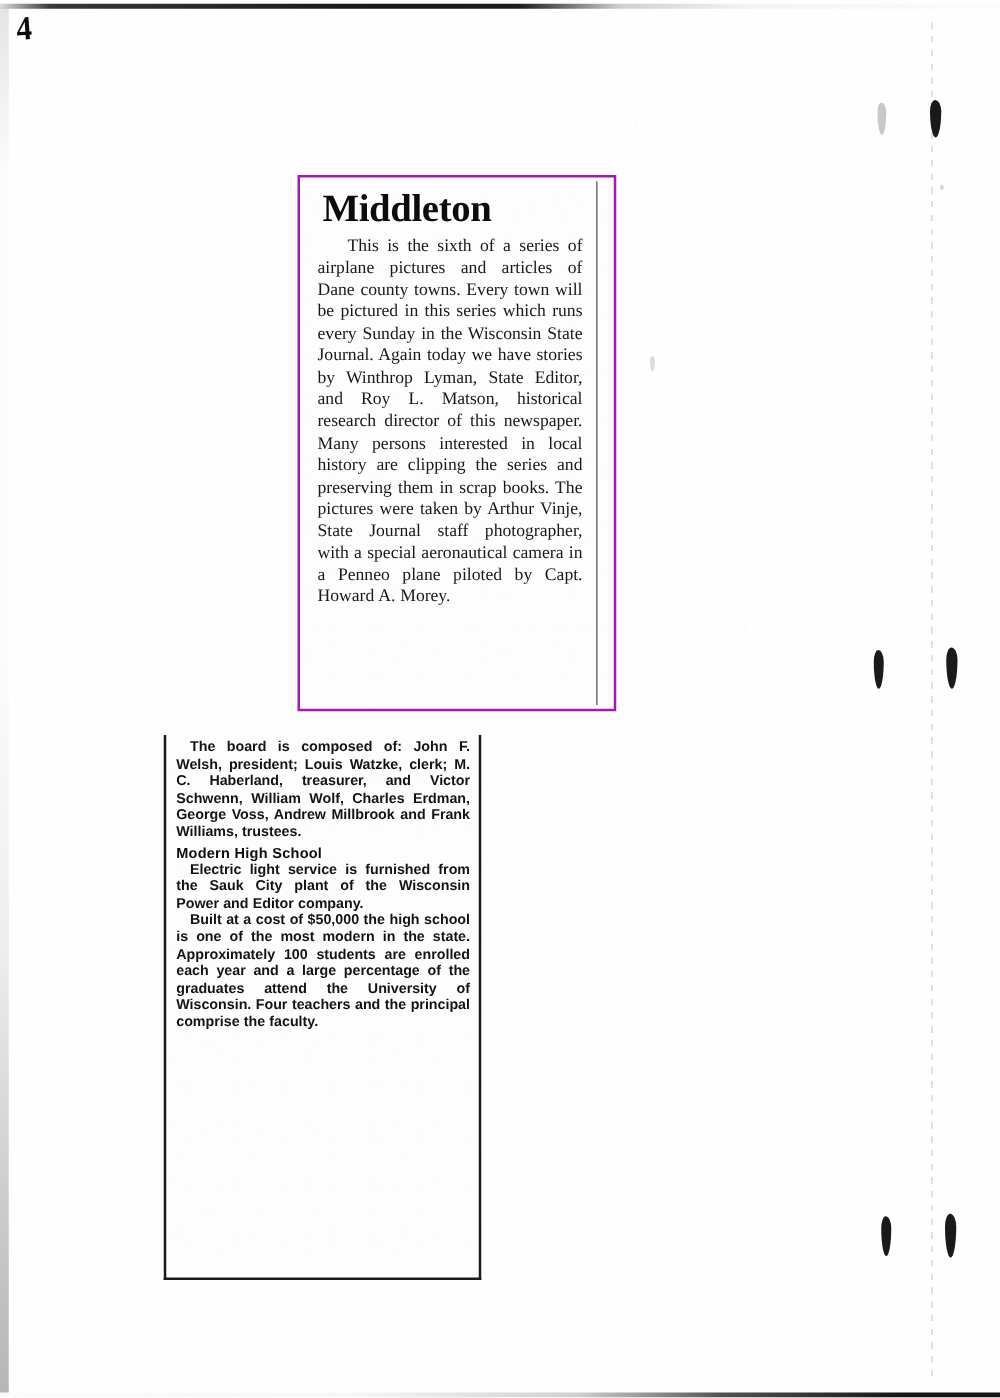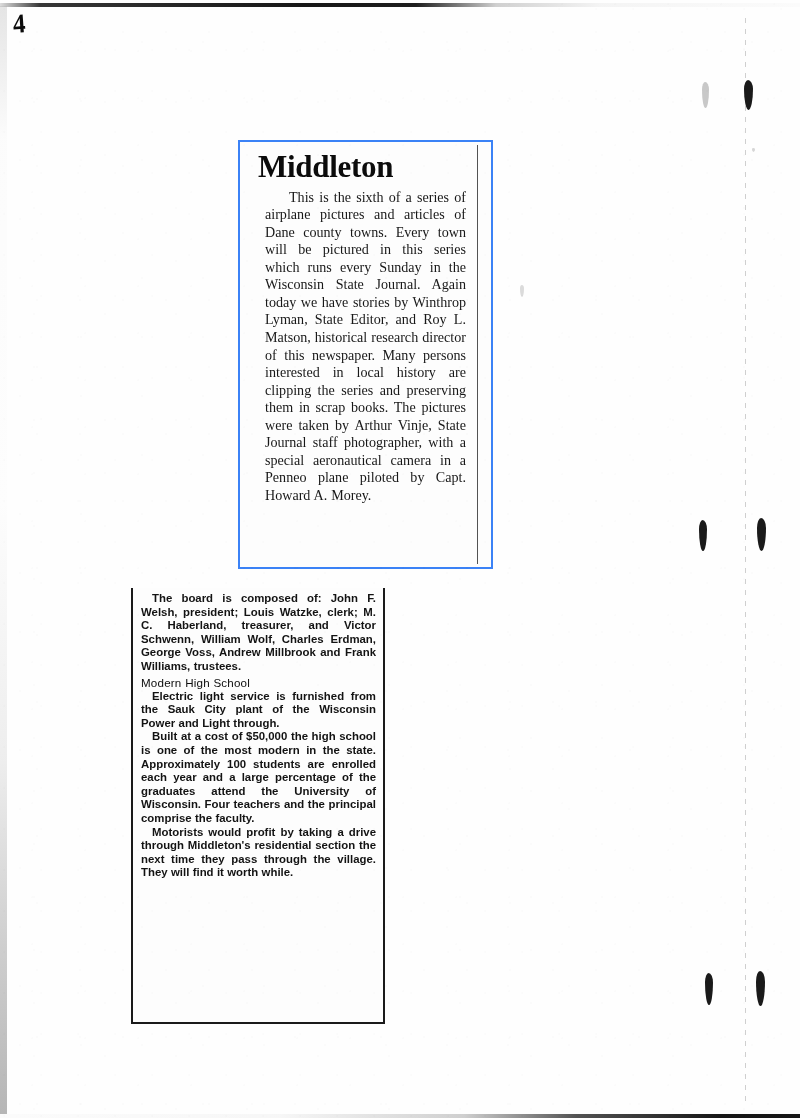--- a/index.html
+++ b/index.html
@@ -93,21 +93,21 @@
     position: absolute;
     background: #fdfdfd;
   }
 
   
   #clip-middleton {
     left: 238px;
     top: 140px;
     width: 255px;
     height: 429px;
-    border: 2px solid #3b82f6;
+    border: 2px solid #a21caf;
     box-sizing: border-box;
     padding: 7px 9px 6px 10px;
   }
   #clip-middleton::after {
     
     content: "";
     position: absolute;
     right: 13px; top: 3px; bottom: 3px;
     width: 1px;
     background: rgba(25,25,25,0.75);
@@ -122,21 +122,21 @@
     margin: 2px 0 6px 8px;
     color: #0c0c0c;
   }
   .lede {
     font-family: "Liberation Serif", serif;
     font-size: 14.1px;
     line-height: 17.55px;
     text-align: justify;
     text-align-last: left;
     text-indent: 24px;
-    margin: 0 16px 0 15px;
+    margin: 0 16px 0 4px;
     color: #181818;
     word-spacing: 0.4px;
   }
 
   
   #clip-board {
     left: 95px;
     top: 588px;
     width: 254px;
     height: 436px;
@@ -157,21 +157,21 @@
     color: #131313;
     font-weight: 600;
     word-spacing: 0.2px;
   }
   .col-body p {
     margin: 0;
     text-indent: 11px;
   }
   .subhead {
     font-family: "Liberation Sans", sans-serif;
-    font-weight: 400;
+    font-weight: 700;
     font-size: 11.6px;
     line-height: 15px;
     text-align: center;
     margin: 1px 0 0 0;
     color: #0d0d0d;
     letter-spacing: 0.2px;
   }
 
   
   #grain {
@@ -214,20 +214,19 @@
 
   <div class="clip" id="clip-middleton">
     <div class="headline">Middleton</div>
     <div class="lede">This is the sixth of a series of airplane pictures and articles of Dane county towns. Every town will be pictured in this series which runs every Sunday in the Wisconsin State Journal. Again today we have stories by Winthrop Lyman, State Editor, and Roy L. Matson, historical research director of this newspaper. Many persons interested in local history are clipping the series and preserving them in scrap books. The pictures were taken by Arthur Vinje, State Journal staff photographer, with a special aeronautical camera in a Penneo plane piloted by Capt. Howard A. Morey.</div>
   </div>
 
   <div class="clip" id="clip-board">
     <div class="col-body">
       <p>The board is composed of: John F. Welsh, president; Louis Watzke, clerk; M. C. Haberland, treasurer, and Victor Schwenn, William Wolf, Charles Erdman, George Voss, Andrew Millbrook and Frank Williams, trustees.</p>
       <div class="subhead">Modern High School</div>
-      <p>Electric light service is furnished from the Sauk City plant of the Wisconsin Power and Light through.</p>
+      <p>Electric light service is furnished from the Sauk City plant of the Wisconsin Power and Editor company.</p>
       <p>Built at a cost of $50,000 the high school is one of the most modern in the state. Approximately 100 students are enrolled each year and a large percentage of the graduates attend the University of Wisconsin. Four teachers and the principal comprise the faculty.</p>
-      <p>Motorists would profit by taking a drive through Middleton's residential section the next time they pass through the village. They will find it worth while.</p>
     </div>
   </div>
 
   <div id="grain"></div>
 </div>
 
 </body></html>

